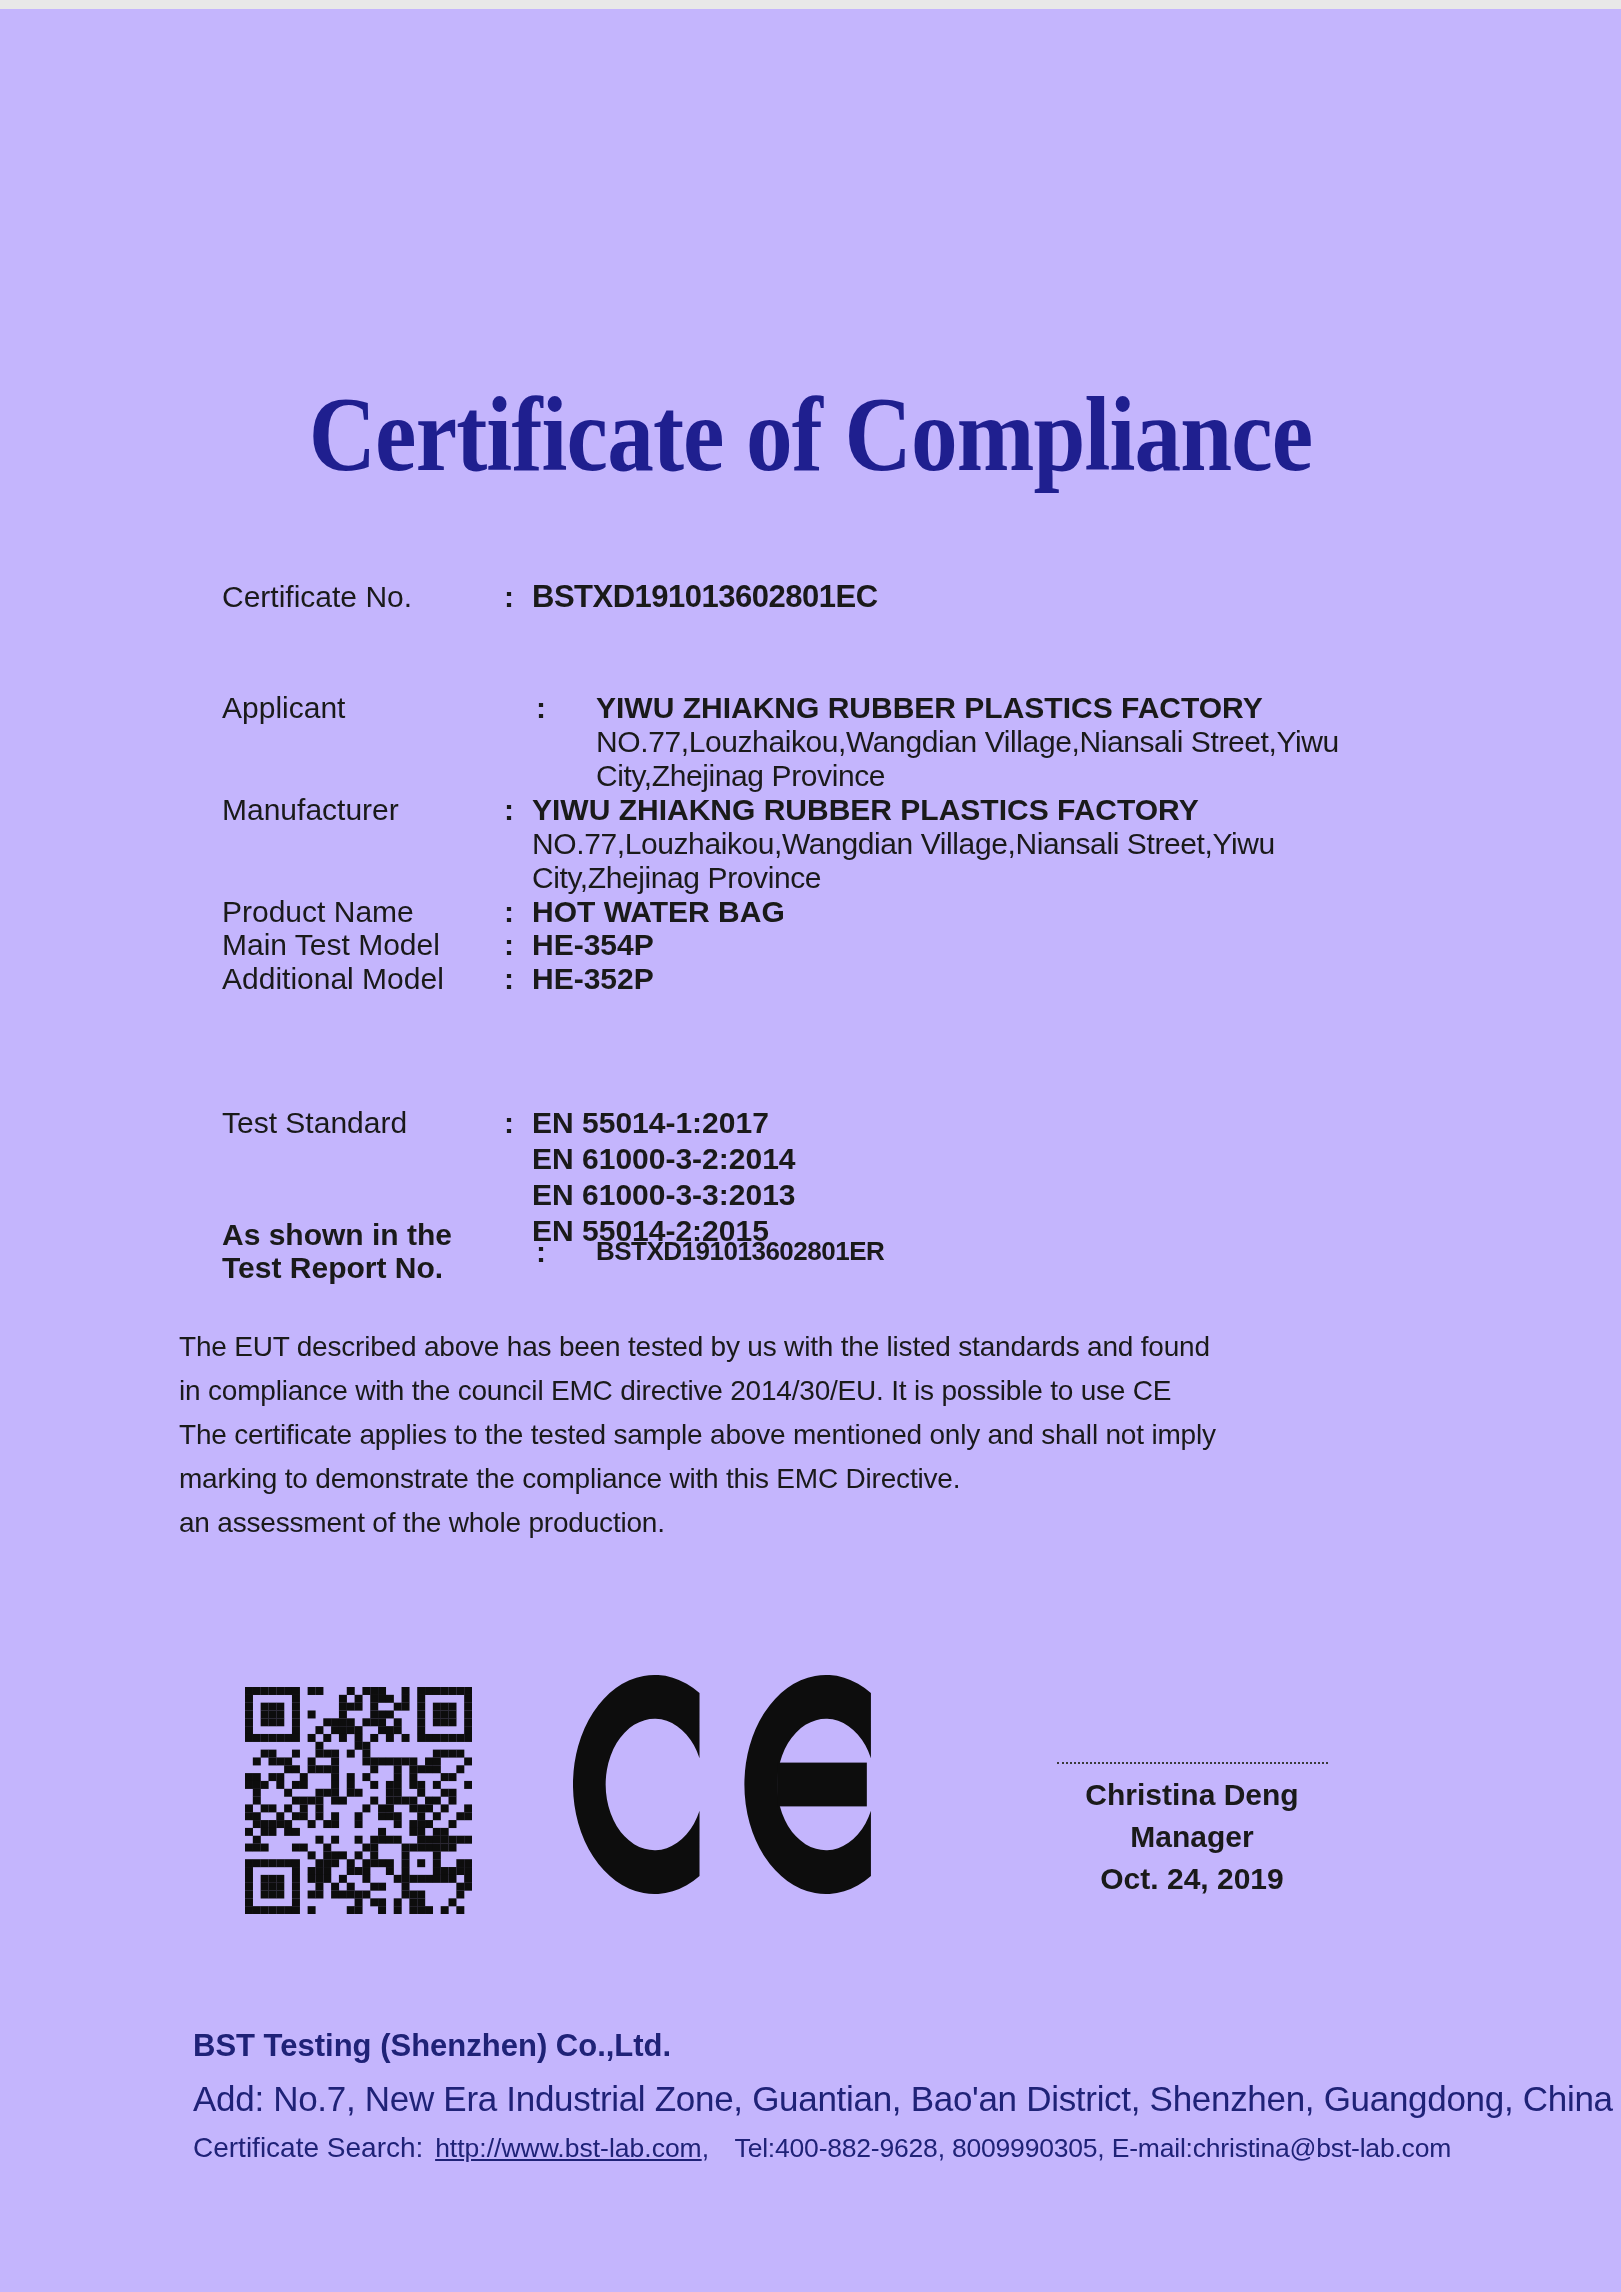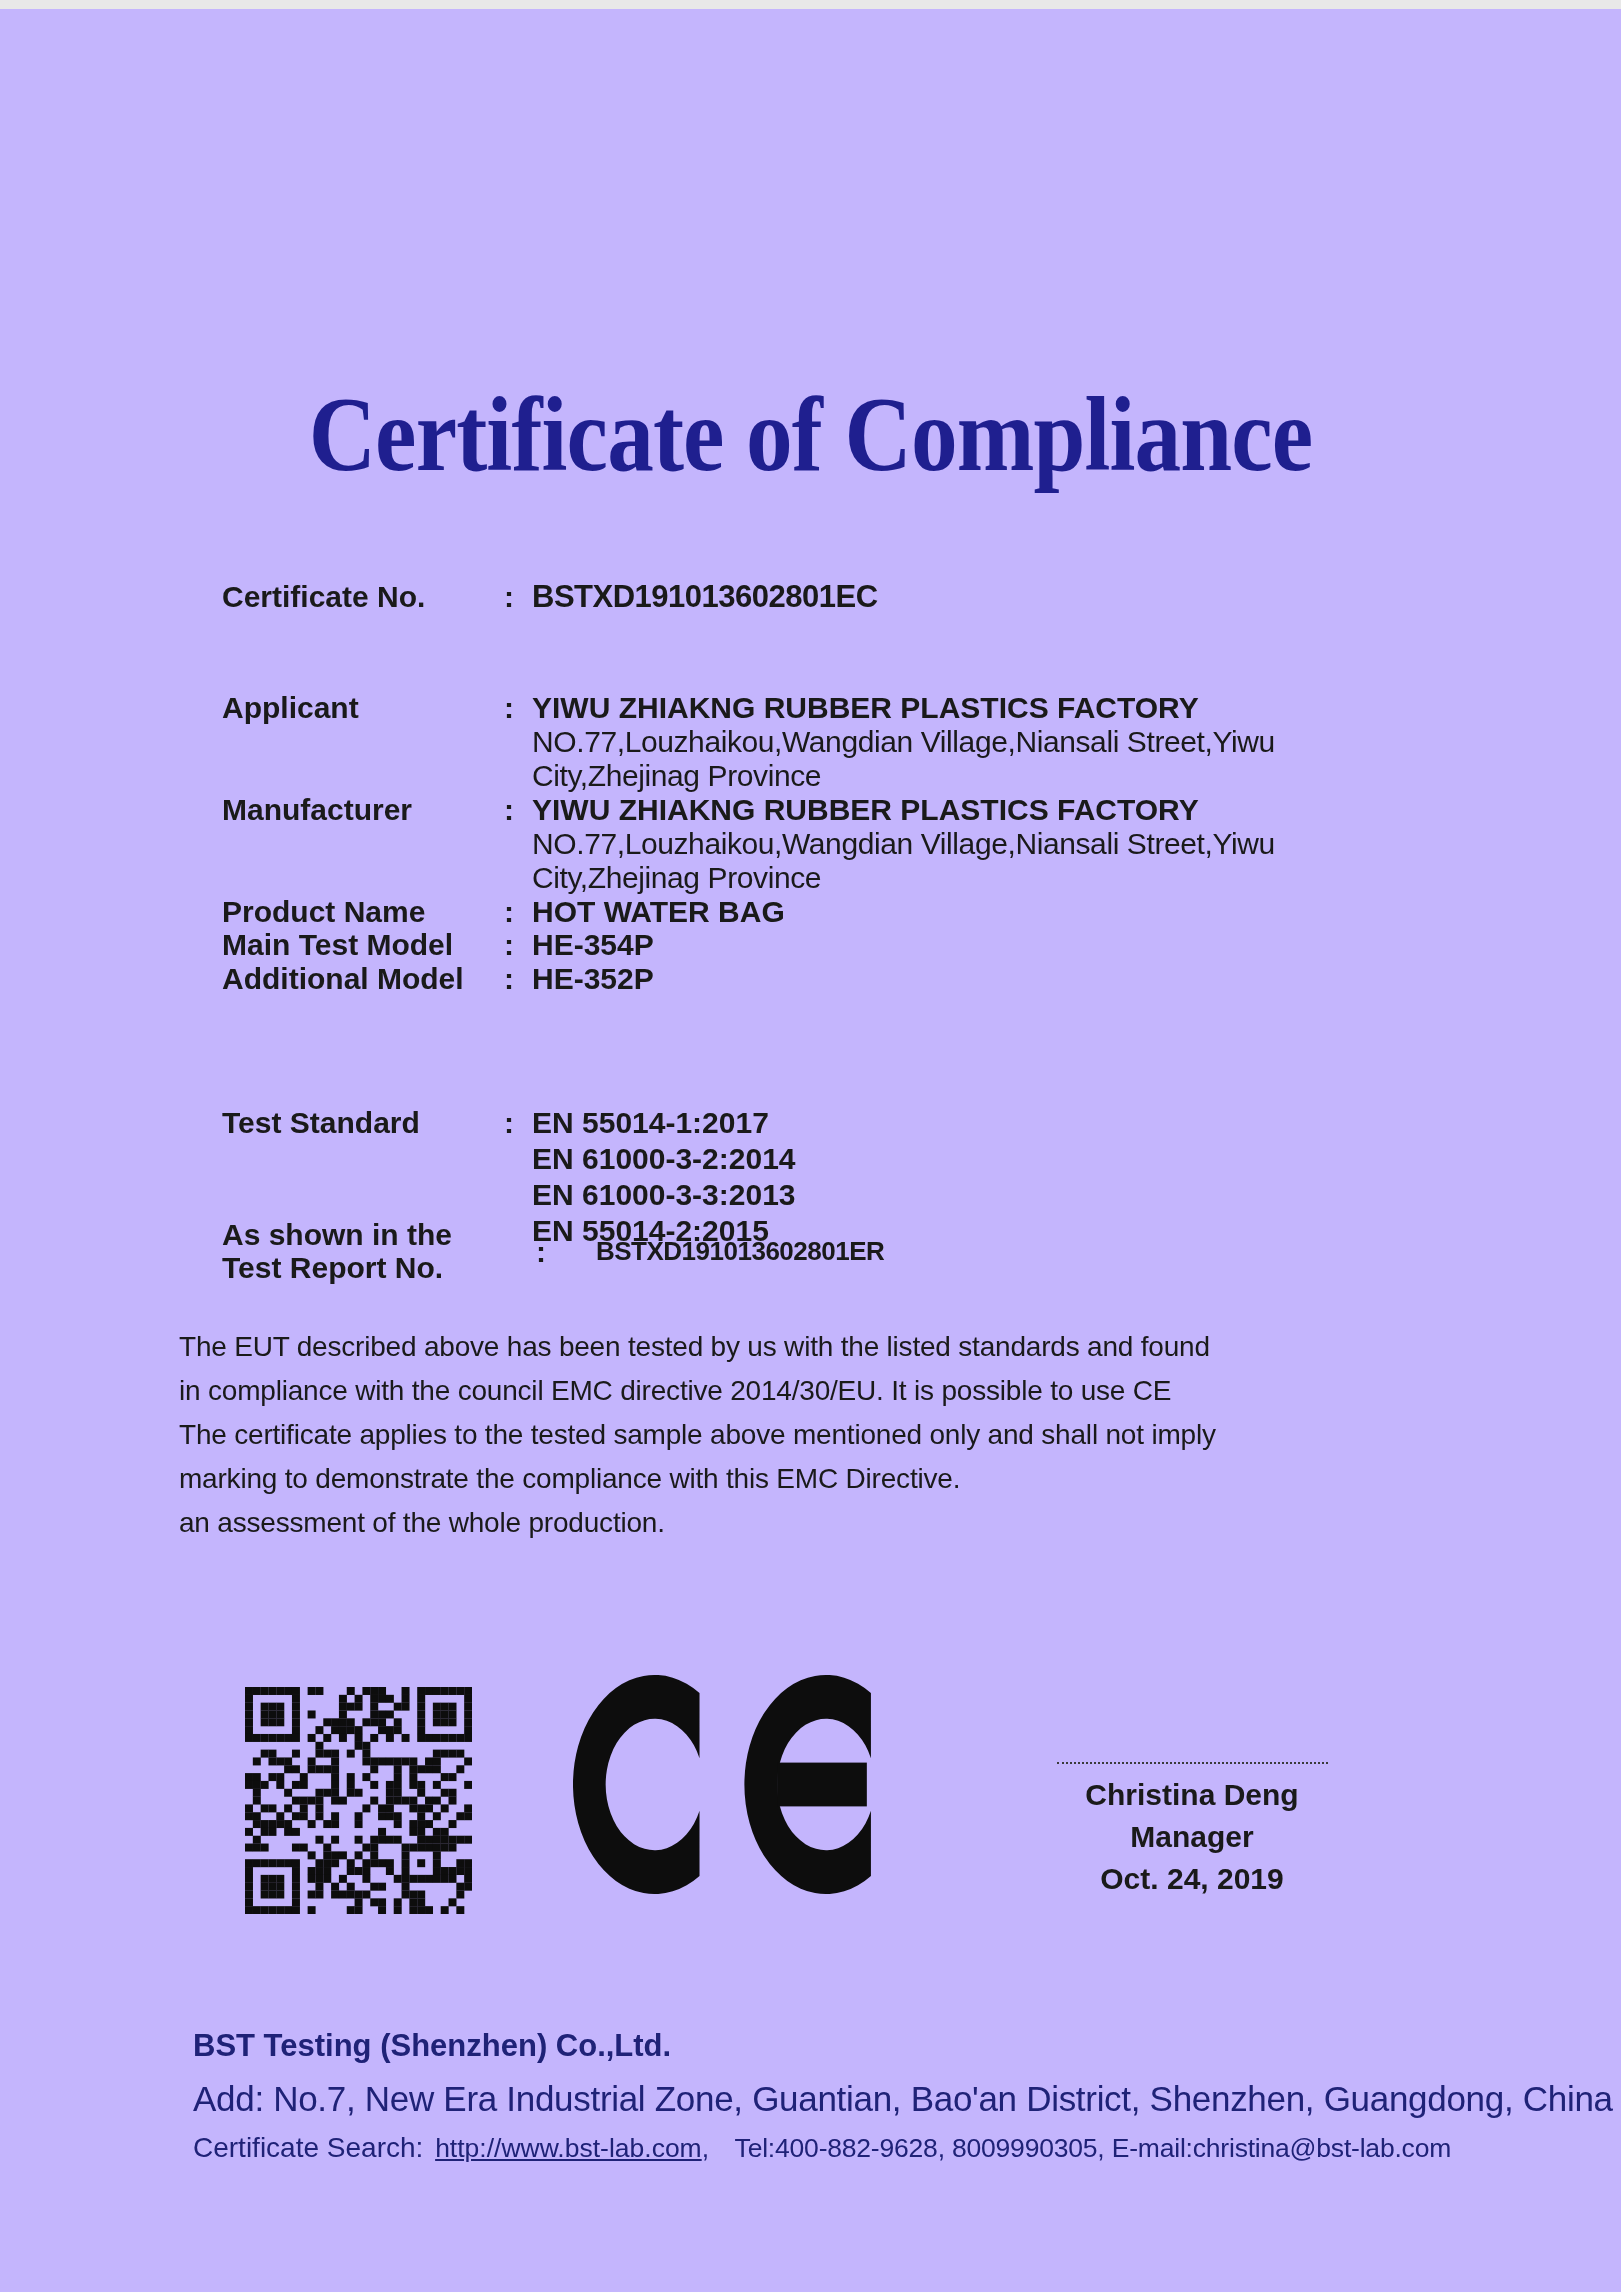--- a/index.html
+++ b/index.html
@@ -17,28 +17,28 @@
     font-weight:bold; font-size:106px; letter-spacing:-1px;
     color:var(--title-color,#1f1f8f);
     transform:scaleX(0.88);
   }
   
   .info-row{
     position:absolute; left:222px;
     display:grid; grid-template-columns:282px 28px auto;
     font-size:30px; line-height:34px;
   }
-  .info-row .lbl{font-weight:bold;}
+  .info-row .lbl{font-weight:normal;}
   .info-row .colon{font-weight:bold;}
   .info-row .val{}
   .bold{font-weight:bold;}
   .addr{font-weight:normal; letter-spacing:-0.4px;}
   .row-cert{top:571px;}
   .row-cert .val{font-size:31px; font-weight:bold; letter-spacing:-0.5px;}
-  .row-applicant{top:682px;}
+  .row-applicant{top:682px;gap:32px;}
   .row-manufacturer{top:784px;}
   .row-product{top:886px;}
   .row-main-model{top:919px;}
   .row-add-model{top:953px;}
   .row-standard{top:1096px; line-height:36px;}
   .row-standard .val{font-weight:bold;}
   .row-report{top:1209px; line-height:33px;gap:32px;}
   .row-report .lbl{font-weight:bold;}
   .row-report .colon,.row-report .val{align-self:center;}
   .row-report .val{font-size:26px; font-weight:bold; letter-spacing:-0.5px;}

